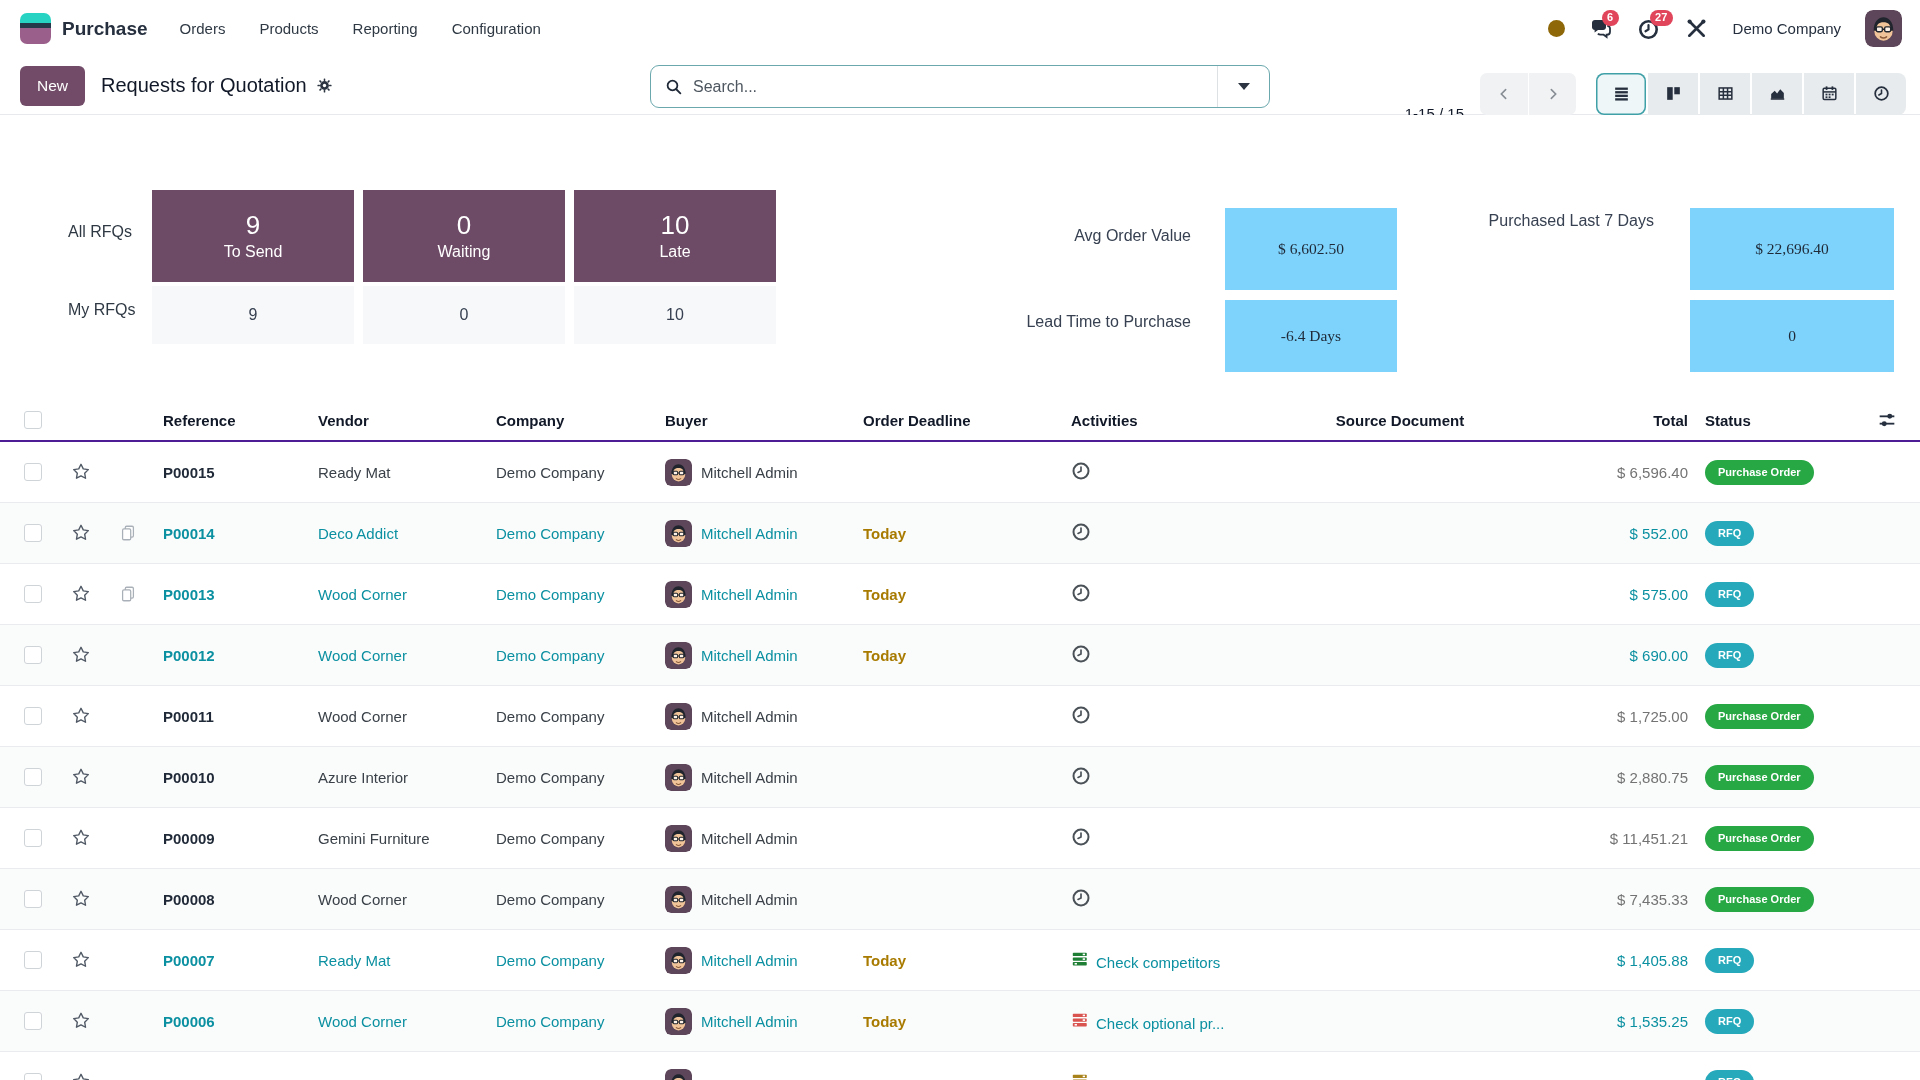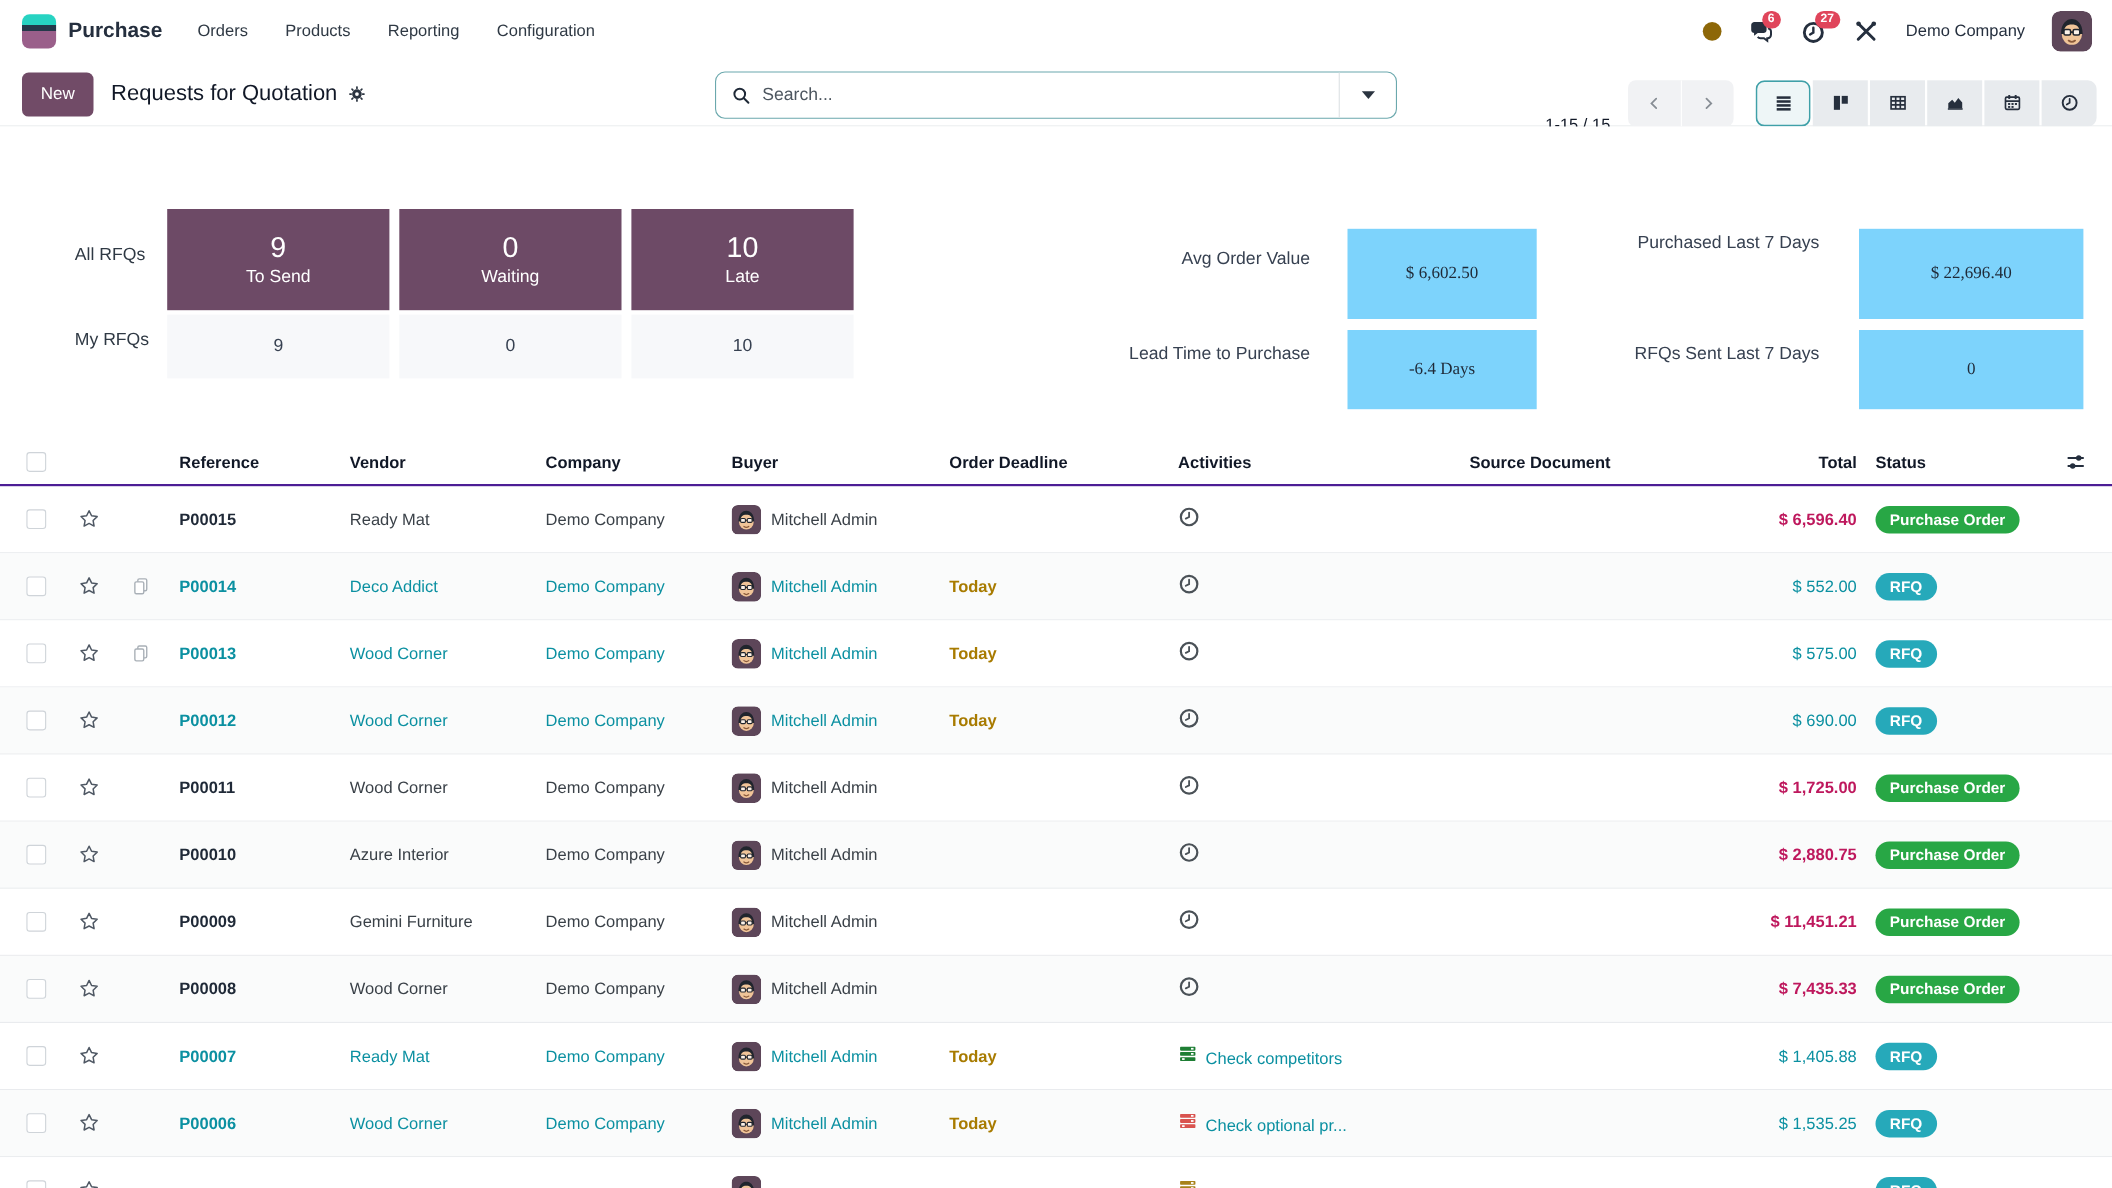--- a/index.html
+++ b/index.html
@@ -72,24 +72,24 @@
   .checkbox { display:inline-block; width:18px; height:18px; border:1px solid #cfd4d9; border-radius:3px; background:#fff; margin-left:24px; cursor:pointer; }
   .c-check { display:flex; align-items:center; }
   .c-star, .c-copy { display:flex; align-items:center; justify-content:center; }
   .c-ref { padding-left:13px; font-weight:700; color:#1f2937; }
   .c-vendor, .c-company { color:#3a4148; }
   .c-buyer { display:flex; align-items:center; gap:9px; color:#3a4148; }
   .avatar-sm { width:27px; height:27px; border-radius:6px; overflow:hidden; flex:0 0 auto; }
   .c-deadline { font-weight:700; color:#a87b00; }
   .c-activity { display:flex; align-items:flex-end; gap:7px; }
   .act-label { color:#3a4148; }
-  .c-total { text-align:right; font-weight:700; color:#be185d; }
+  .c-total { text-align:right; font-weight:400; color:#737373; }
   .c-status { padding-left:17px; }
   .badge { display:inline-flex; align-items:center; height:25px; border-radius:13px; padding:0 13px;
-           color:#fff; font-size:14px; font-weight:700; white-space:nowrap; }
+           color:#fff; font-size:11px; font-weight:700; white-space:nowrap; }
   .b-po  { background:#28a745; }
   .b-rfq { background:#26a9ba; }
   
   .trow.hl .c-ref, .trow.hl .c-vendor, .trow.hl .c-company, .trow.hl .buyer-name,
   .trow.hl .act-label, .trow.hl .c-total { color:#0b90a1; }
   .trow.hl .c-total { font-weight:400; }
   .act-list.list-green { color:#1e7e34; }
   .act-list.list-red   { color:#d9534f; }
   .act-list.list-gold  { color:#a8821a; }
 </style>
@@ -259,21 +259,20 @@
     <div class="kpi-sub" style="left:152px;">9</div>
     <div class="kpi-sub" style="left:363px;">0</div>
     <div class="kpi-sub" style="left:574px;">10</div>
 
     <div class="metric-label" style="left:971px; top:75px; height:92px;">Avg Order Value</div>
     <div class="metric-value" style="left:1225px; top:93px; width:172px; height:82px;">$ 6,602.50</div>
     <div class="metric-label" style="left:1434px; top:60px; height:92px; width:220px;">Purchased Last 7 Days</div>
     <div class="metric-value" style="left:1690px; top:93px; width:204px; height:82px;">$ 22,696.40</div>
     <div class="metric-label" style="left:971px; top:164px; height:86px;">Lead Time to Purchase</div>
     <div class="metric-value" style="left:1225px; top:185px; width:172px; height:72px;">-6.4 Days</div>
-    <div class="metric-label" style="left:1434px; top:164px; height:86px; width:220px;">RFQs Sent Last 7 Days</div>
     <div class="metric-value" style="left:1690px; top:185px; width:204px; height:72px;">0</div>
   </div>
 
   <div class="grid thead">
     <div class="c-check">
         <span class="checkbox"></span>
       </div>
     <div></div>
       <div></div>
     <div style="padding-left:13px;">Reference</div>

